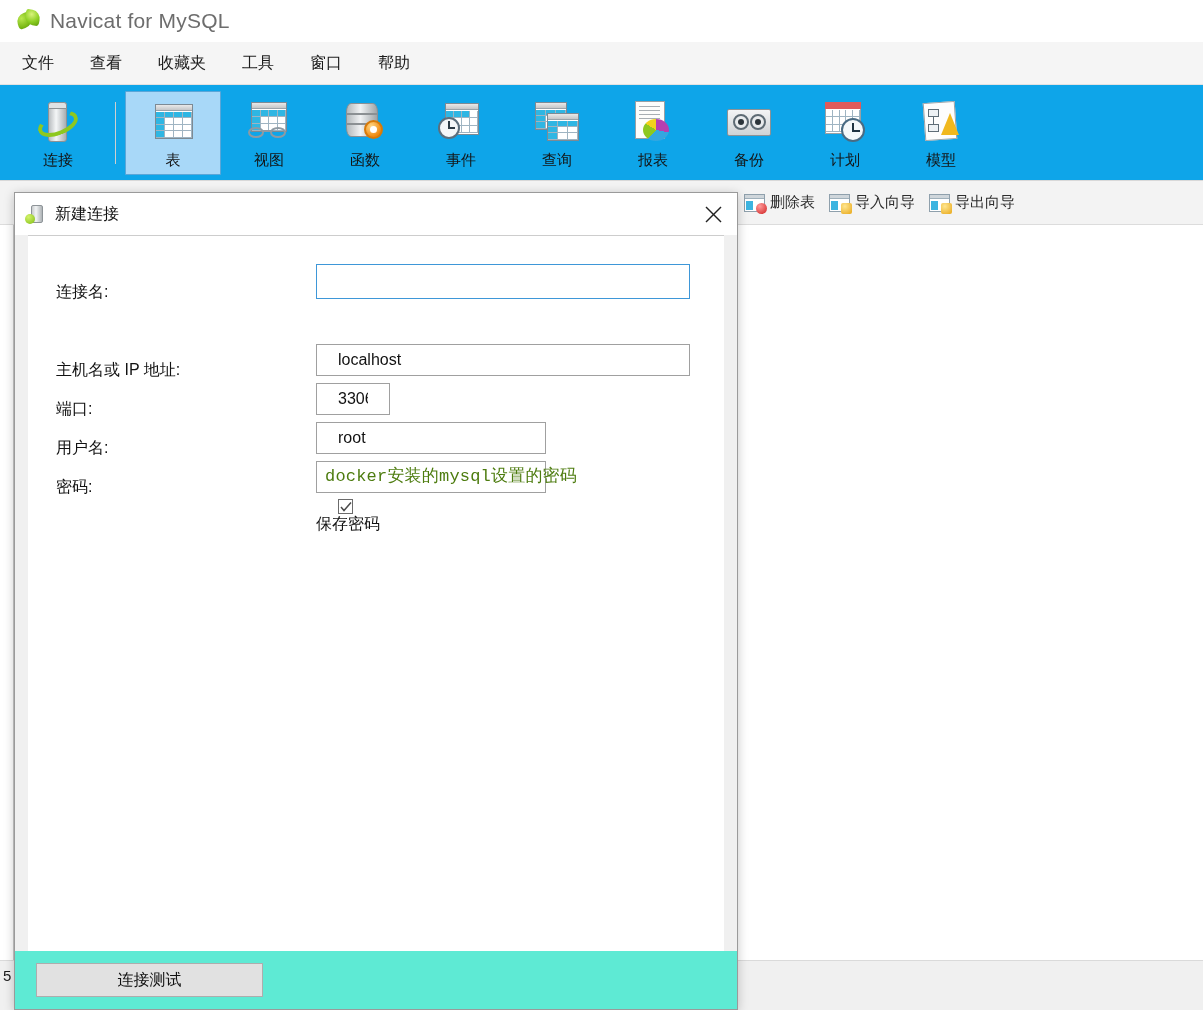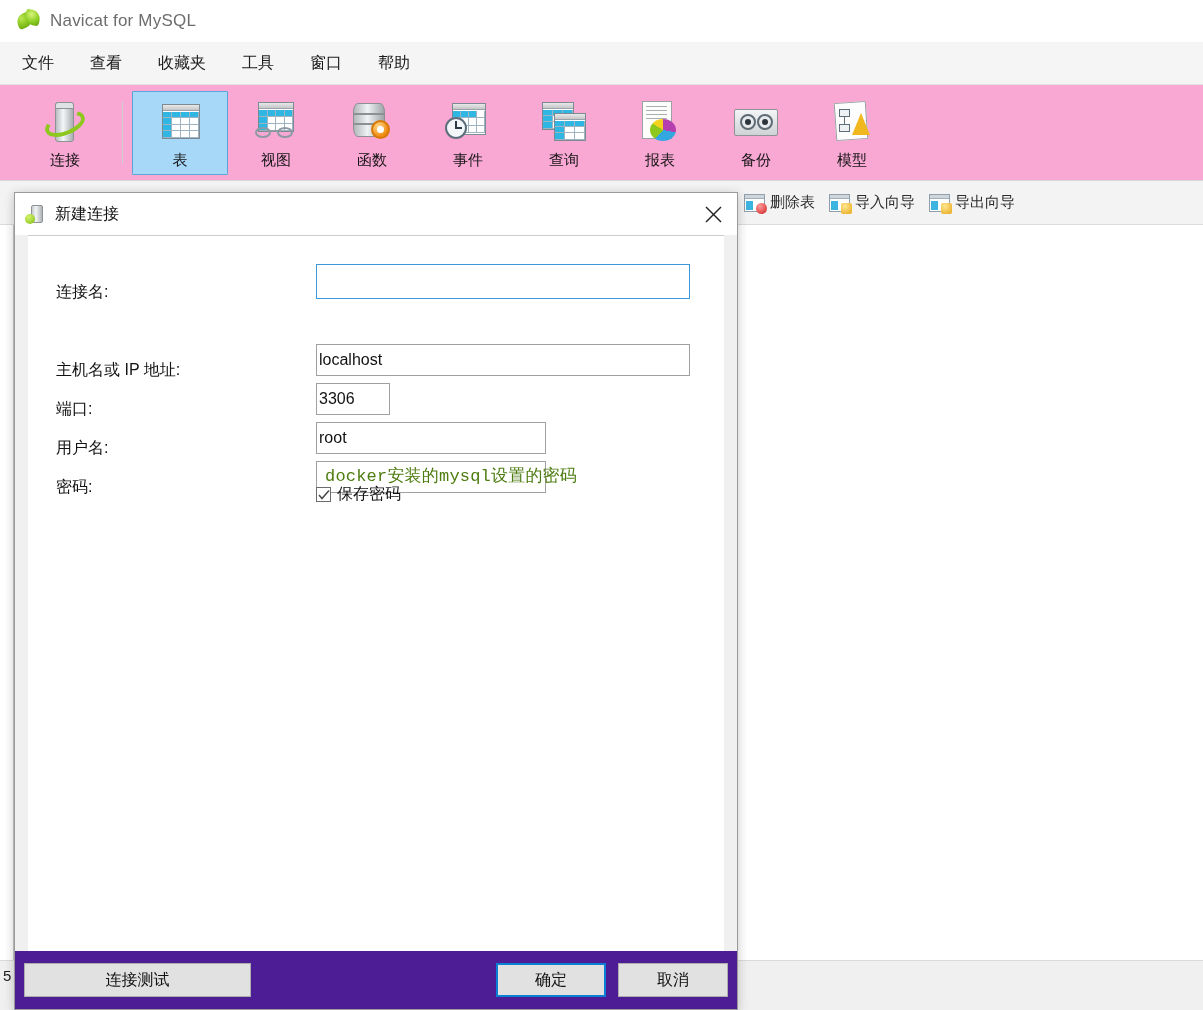--- a/index.html
+++ b/index.html
@@ -23,39 +23,39 @@
     border-radius: 60% 20% 60% 20%;
     transform: rotate(-18deg);
   }
   .app-logo .leaf-b {
     position: absolute; left: 9px; top: 2px; width: 15px; height: 15px;
     background: radial-gradient(circle at 40% 30%, #d9f37c 0%, #8ccf22 55%, #5d9a0a 100%);
     border-radius: 20% 60% 20% 60%;
     transform: rotate(12deg);
   }
   .app-title {
-    font-size: 17px; color: #6d6d6d; letter-spacing: .2px;
+    font-size: 21px; color: #6d6d6d; letter-spacing: .2px;
   }
 
   .menubar {
     position: absolute; left: 0; top: 42px; width: 1203px; height: 43px;
     background: #f5f5f5; border-bottom: 1px solid #e2e2e2;
     display: flex; align-items: center;
   }
   .menu-item {
     font-size: 16px; color: #1b1b1b; padding: 4px 12px; margin-left: 12px;
     cursor: default; white-space: nowrap;
   }
   .menu-item:first-child { margin-left: 10px; }
 
   
   .toolbar {
     position: absolute; left: 0; top: 85px; width: 1203px; height: 96px;
-    background: #f9a8d4; border-bottom: 1px solid #d8d8d8;
-    display: flex; align-items: center; padding-left: 17px;
+    background: #0ea5e9; border-bottom: 1px solid #d8d8d8;
+    display: flex; align-items: center; padding-left: 10px;
   }
   .tb-btn {
     width: 96px; height: 84px; display: flex; flex-direction: column;
     align-items: center; justify-content: flex-start; padding-top: 7px;
     border: 1px solid transparent; border-radius: 1px; cursor: default;
   }
   .tb-btn.selected { background: #a8d8f8; border-color: #5aa6d8; }
   .tb-ico { width: 52px; height: 48px; position: relative; }
   .tb-lbl { font-size: 15px; color: #141414; margin-top: 4px; }
   .tb-sep { width: 1px; height: 62px; background: #cfcfcf; margin: 0 9px; }
@@ -163,40 +163,40 @@
     flex: 1; background: #ffffff; border-top: 1px solid #cdcdcd;
     margin: 0 13px; position: relative; overflow: hidden;
   }
 
   .field-label {
     position: absolute; font-size: 16px; color: #121212; white-space: nowrap;
   }
   .field-input {
     position: absolute; background: #ffffff; border: 1px solid #a0a0a0;
     font-family: "Liberation Sans", "DejaVu Sans", sans-serif;
-    font-size: 16px; color: #111; padding: 0 2px; outline: none;
+    font-size: 16px; color: #111; padding: 0 21px; outline: none;
   }
   .field-input.focused { border: 1px solid #3e97d8; }
 
   .annot-red {
     position: absolute; font-family: Liberation Mono, monospace;
     font-size: 17px; color: #4d7c0f; white-space: nowrap; letter-spacing: .2px;
   }
 
   .chk-row { position: absolute; display: flex; align-items: center; }
   .chk-box {
     width: 15px; height: 15px; border: 1px solid #6b6b6b; background: #fff;
     position: relative; flex: none; margin-right: 6px;
   }
   .chk-box svg { position: absolute; left: 1px; top: 1px; }
   .chk-lbl { font-size: 16px; color: #121212; }
 
   .dlg-footer {
-    height: 58px; flex: none; background: #4c1d95;
-    display: flex; align-items: center; padding: 0 9px; position: relative;
+    height: 58px; flex: none; background: #5eead4;
+    display: flex; align-items: center; padding: 0 21px; position: relative;
   }
   .btn {
     background: #e1e1e1; border: 1px solid #adadad; font-size: 16px; color: #111;
     display: flex; align-items: center; justify-content: center; cursor: default;
     font-family: "Liberation Sans", "DejaVu Sans", sans-serif;
   }
   .btn-test { width: 227px; height: 34px; }
   .btn-ok { width: 110px; height: 34px; border: 2px solid #0a7fd4; background:#e1e1e1; }
   .btn-cancel { width: 110px; height: 34px; margin-left: 12px; }
   .footer-right { margin-left: auto; display: flex; align-items: center; }
@@ -374,20 +374,47 @@
       <div class="tb-ico">
         <div style="position:absolute;left:4px;top:10px;width:44px;height:27px;background:linear-gradient(#f3f4f5,#cfd3d6);border:1px solid #8d9295;border-radius:2px;"></div>
         <div style="position:absolute;left:10px;top:15px;width:16px;height:16px;border-radius:50%;background:#e8ebed;border:2px solid #5e6b74;"></div>
         <div style="position:absolute;left:15px;top:20px;width:6px;height:6px;border-radius:50%;background:#2b343a;"></div>
         <div style="position:absolute;left:27px;top:15px;width:16px;height:16px;border-radius:50%;background:#e8ebed;border:2px solid #5e6b74;"></div>
         <div style="position:absolute;left:32px;top:20px;width:6px;height:6px;border-radius:50%;background:#2b343a;"></div>
       </div>
       <div class="tb-lbl">备份</div>
     </div>
 
+    <div class="tb-btn">
+      <div class="tb-ico">
+        <div style="position:absolute;left:6px;top:3px;width:36px;height:32px;background:#fff;border:1px solid #9aa0a4;"></div>
+        <div style="position:absolute;left:6px;top:3px;width:36px;height:7px;background:#e05a5a;"></div>
+        <div class="g-grid" style="position:absolute;left:7px;top:11px;width:34px;height:23px;grid-template-columns:repeat(5,1fr);grid-template-rows:repeat(3,1fr);">
+          <i></i>
+            <i></i>
+            <i></i>
+            <i></i>
+            <i></i>
+          <i></i>
+            <i></i>
+            <i></i>
+            <i></i>
+            <i></i>
+          <i></i>
+            <i></i>
+            <i></i>
+            <i></i>
+            <i></i>
+        </div>
+        <div style="position:absolute;left:22px;top:19px;width:24px;height:24px;border-radius:50%;background:#f4f8fa;border:2px solid #4a6b83;"></div>
+        <div style="position:absolute;left:33px;top:24px;width:2px;height:9px;background:#1f3240;"></div>
+        <div style="position:absolute;left:33px;top:31px;width:8px;height:2px;background:#1f3240;"></div>
+      </div>
+      <div class="tb-lbl">计划</div>
+    </div>
 
     <div class="tb-btn">
       <div class="tb-ico">
         <div style="position:absolute;left:9px;top:3px;width:32px;height:38px;background:#fdfdfd;border:1px solid #9aa0a4;transform:rotate(-4deg);"></div>
         <div style="position:absolute;left:13px;top:10px;width:11px;height:8px;border:1px solid #5f6d77;background:#eef2f5;"></div>
         <div style="position:absolute;left:13px;top:25px;width:11px;height:8px;border:1px solid #5f6d77;background:#eef2f5;"></div>
         <div style="position:absolute;left:18px;top:18px;width:1px;height:7px;background:#5f6d77;"></div>
         <div style="position:absolute;left:26px;top:14px;width:0;height:0;border-left:9px solid transparent;border-right:9px solid transparent;border-bottom:22px solid #f0b81e;"></div>
       </div>
       <div class="tb-lbl">模型</div>
@@ -457,34 +484,30 @@
       <input class="field-input" style="left: 288px; top: 147px; width: 74px; height: 32px;" value="3306">
 
       <div class="field-label" style="left:28px;top:202px;">用户名:</div>
       <input class="field-input" style="left: 288px; top: 186px; width: 230px; height: 32px;" value="root">
 
       <div class="field-label" style="left:28px;top:241px;">密码:</div>
       <input class="field-input" type="password" style="left: 288px; top: 225px; width: 230px; height: 32px;" value="">
 
       <div class="annot-red" style="left:297px;top:228px;">docker安装的mysql设置的密码</div>
 
-      <div class="chk-row" style="left:288px;top:248px;">
+      <div class="chk-row" style="left:288px;top:263px;flex-direction:column;">
         <div class="chk-box">
           <svg width="12" height="12" viewBox="0 0 12 12" aria-hidden="true">
             <polyline points="1,6 4,9.5 11,1.5" fill="none" stroke="#4a4a4a" stroke-width="1.5"></polyline>
           </svg>
         </div>
         <div class="chk-lbl">保存密码</div>
       </div>
 
     </div>
 
     <div class="dlg-footer">
       <div class="btn btn-test">连接测试</div>
-      <div class="footer-right">
-        <div class="btn btn-ok">确定</div>
-        <div class="btn btn-cancel">取消</div>
-      </div>
     </div>
 
   </div>
 
 </div>
 
 </body></html>

